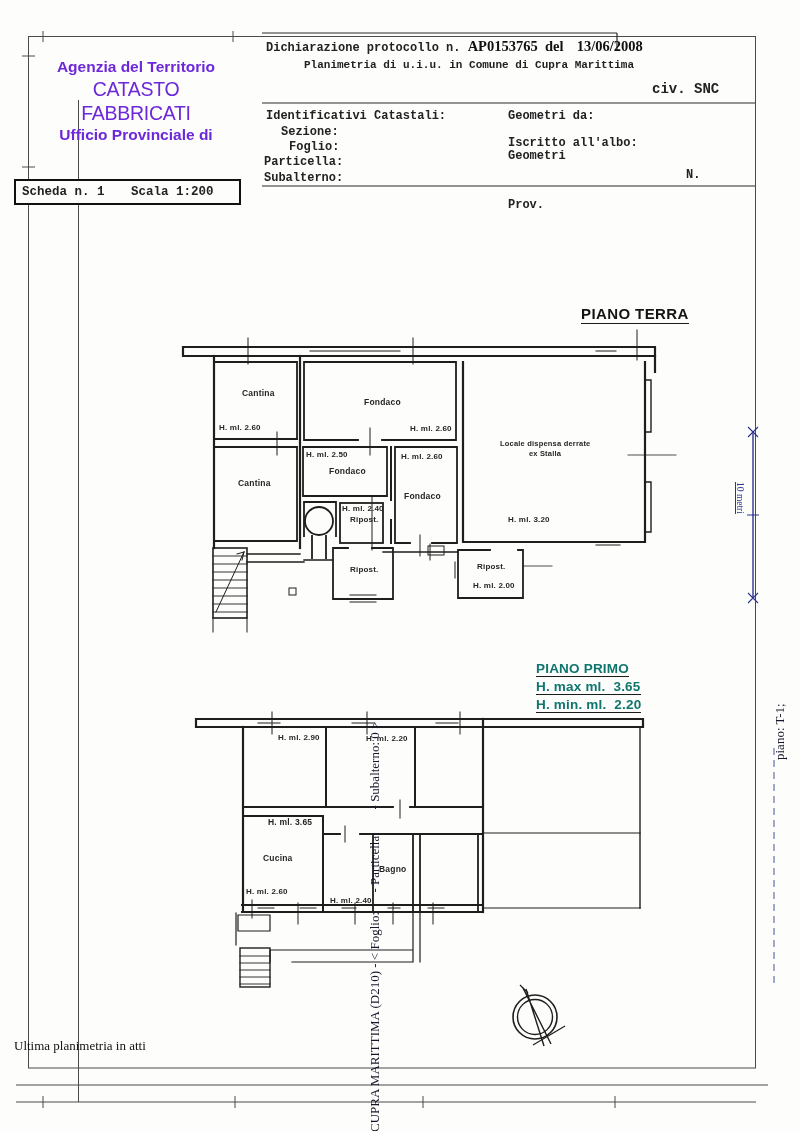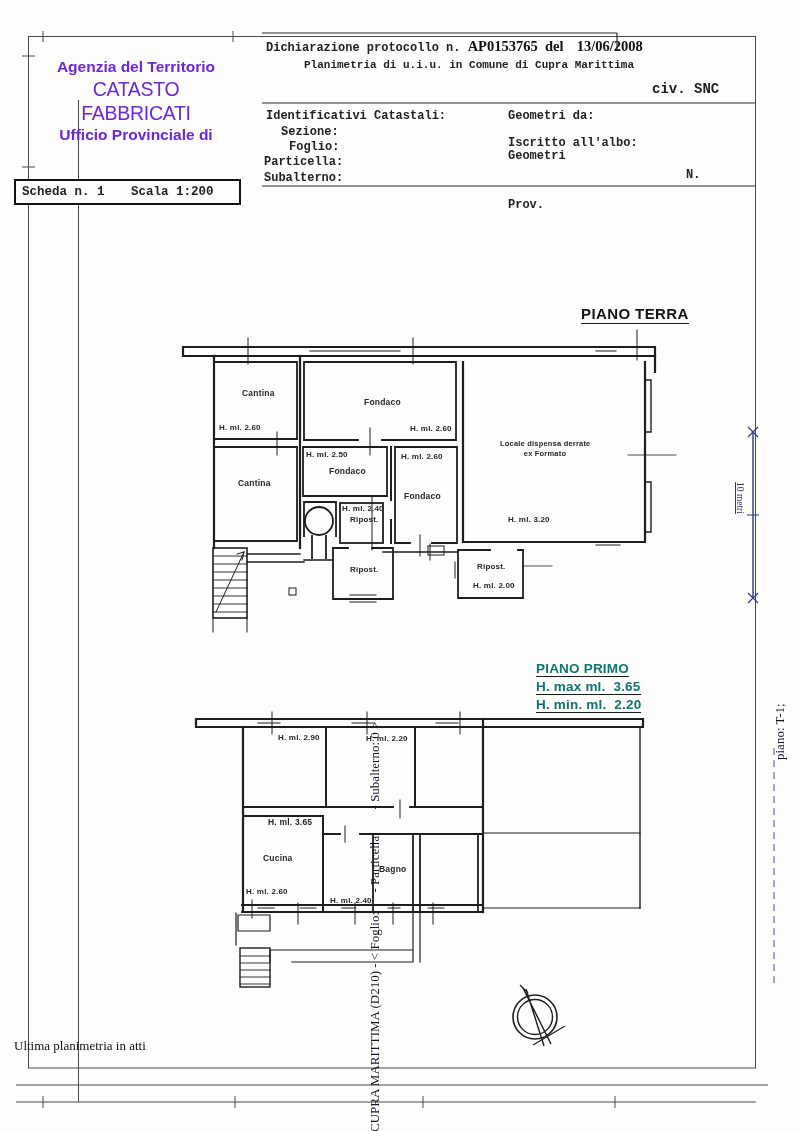--- a/index.html
+++ b/index.html
@@ -233,21 +233,21 @@
   <span class="rl" style="left:306px;top:450px;">H. ml. 2.50</span>
   <span class="rl big" style="left:329px;top:466px;">Fondaco</span>
   <span class="rl" style="left:401px;top:452px;">H. ml. 2.60</span>
   <span class="rl big" style="left:404px;top:491px;">Fondaco</span>
   <span class="rl" style="left:342px;top:504px;">H. ml. 2.40</span>
   <span class="rl" style="left:350px;top:515px;">Ripost.</span>
   <span class="rl" style="left:350px;top:565px;">Ripost.</span>
   <span class="rl" style="left:477px;top:562px;">Ripost.</span>
   <span class="rl" style="left:473px;top:581px;">H. ml. 2.00</span>
   <span class="rl c" style="left:500px;top:439px;width:70px;font-size:7.5px;">Locale dispensa derrate</span>
-  <span class="rl c" style="left:500px;top:449px;width:90px;font-size:7.5px;">ex Formato</span>
+  <span class="rl c" style="left:500px;top:449px;width:90px;font-size:7.5px;">ex Stalla</span>
   <span class="rl" style="left:470px;top:515px;padding-left:38px;">H. ml. 3.20</span>
 
   <span class="rl" style="left:278px;top:733px;">H. ml. 2.90</span>
   <span class="rl" style="left:366px;top:734px;">H. ml. 2.20</span>
   <span class="rl" style="left:268px;top:817px;font-size:8.5px;">H. ml. 3.65</span>
   <span class="rl big" style="left:263px;top:853px;">Cucina</span>
   <span class="rl" style="left:246px;top:887px;">H. ml. 2.60</span>
   <span class="rl" style="left:330px;top:896px;">H. ml. 2.40</span>
   <span class="rl big" style="left:379px;top:864px;">Bagno</span>
 

